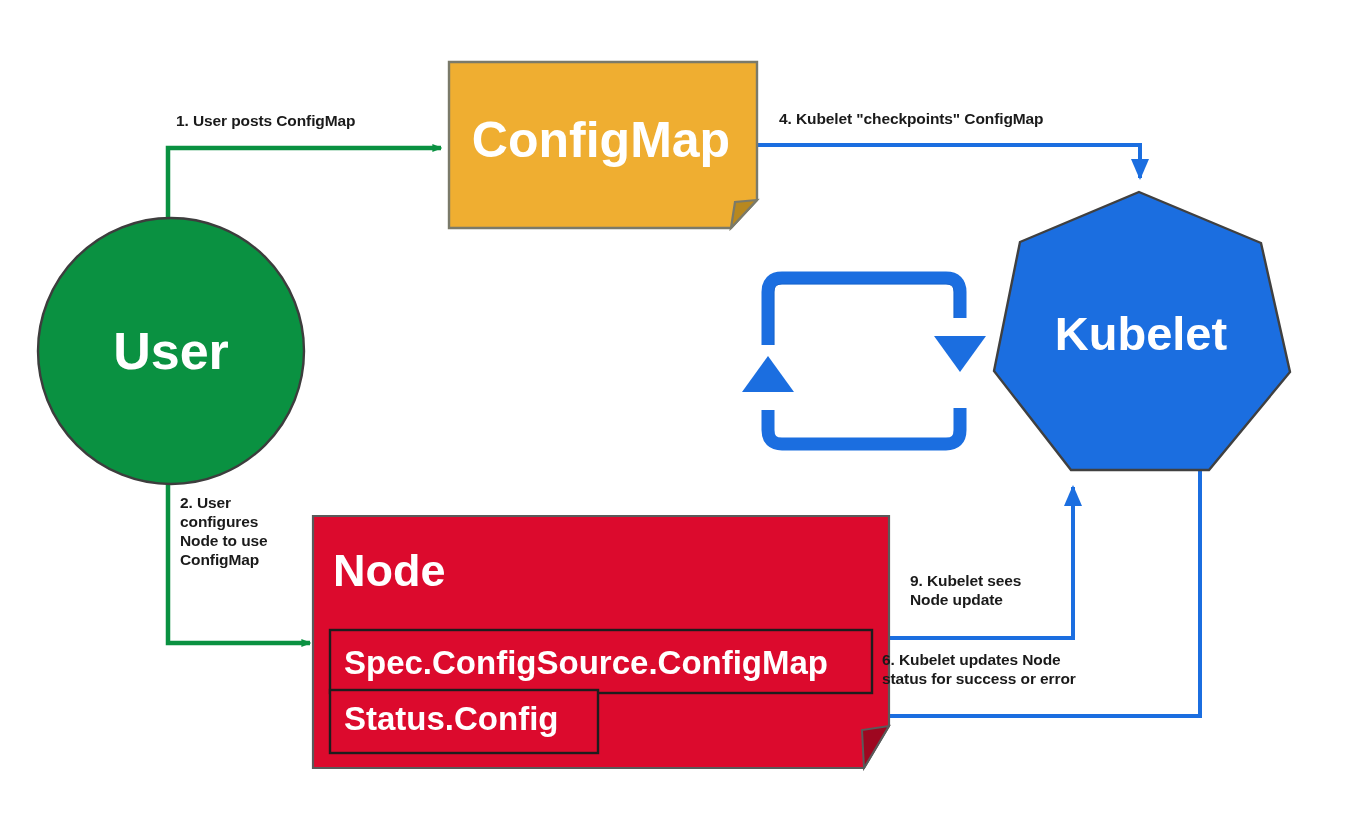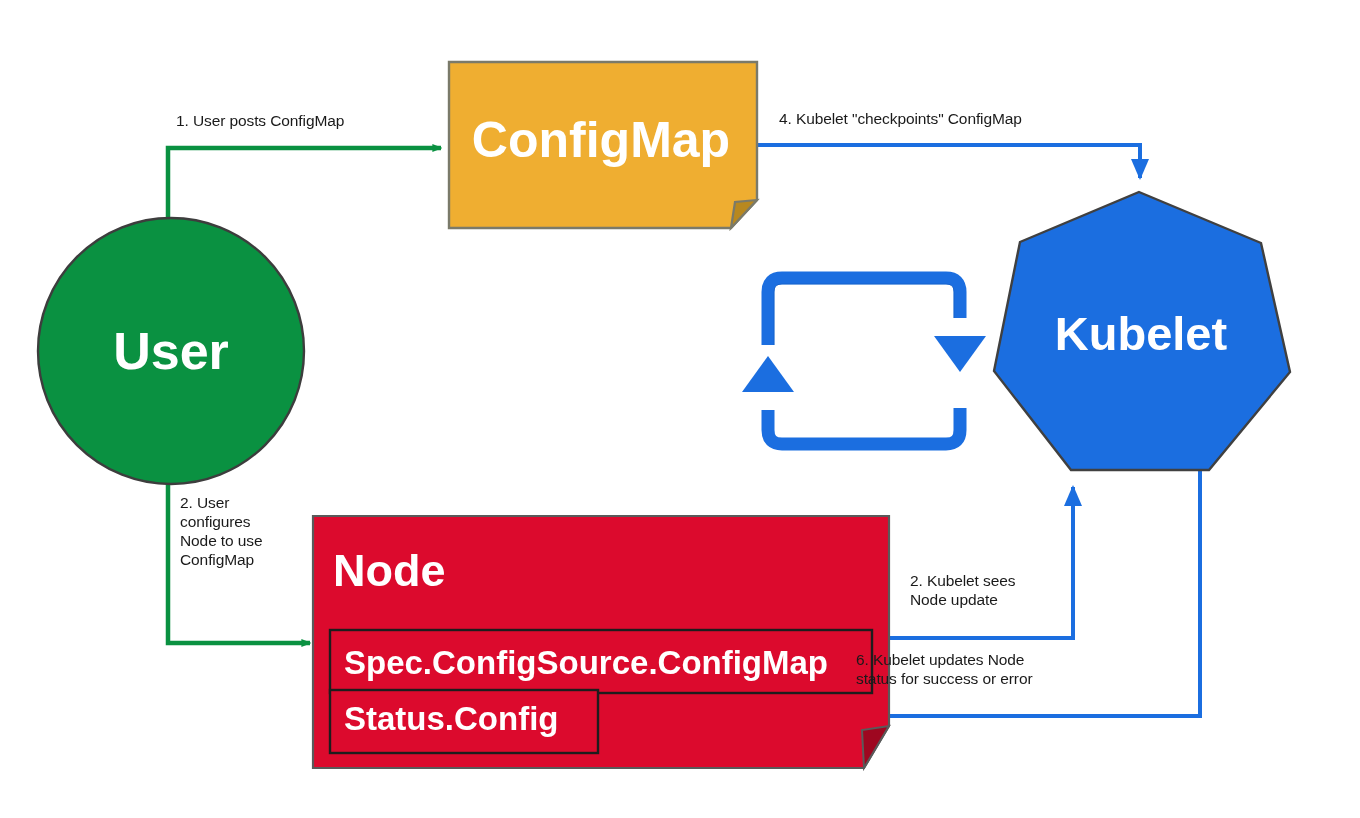--- a/index.html
+++ b/index.html
@@ -1,19 +1,19 @@
 <!DOCTYPE html>
 <html><head>
 <meta charset="utf-8">
 <style>
   html,body{margin:0;padding:0;background:#ffffff;}
   body{width:1360px;height:818px;font-family:"Liberation Sans",sans-serif;overflow:hidden;}
   #stage{position:relative;width:1360px;height:818px;background:#fff;}
   svg#diagram{position:absolute;left:0;top:0;width:1360px;height:818px;}
-  .lbl{position:absolute;color:#1a1a1a;font-weight:normal;font-size:15.5px;line-height:1.22;
+  .lbl{position:absolute;color:#1a1a1a;font-weight:bold;font-size:15.5px;line-height:1.22;
        font-family:"Liberation Sans",sans-serif;white-space:pre;letter-spacing:-0.1px;}
   .shape-text{font-family:"Liberation Sans",sans-serif;font-weight:bold;fill:#ffffff;}
 </style>
 </head>
 <body>
 
 <div id="stage">
 
   <svg id="diagram" viewBox="0 0 1360 818">
     <defs>
@@ -80,22 +80,22 @@
     </g>
   </svg>
 
   <div class="lbl" style="left:176px;top:112px;">1. User posts ConfigMap</div>
 
   <div class="lbl" style="left:180px;top:494px;">2. User
 configures
 Node to use
 ConfigMap</div>
 
-  <div class="lbl" style="left:910px;top:572px;">2. Kubelet sees
+  <div class="lbl" style="left:910px;top:572px;">9. Kubelet sees
 Node update</div>
 
   <div class="lbl" style="left:779px;top:110px;">4. Kubelet "checkpoints" ConfigMap</div>
 
 
-  <div class="lbl" style="left:856px;top:651px;">6. Kubelet updates Node
+  <div class="lbl" style="left:882px;top:651px;">6. Kubelet updates Node
 status for success or error</div>
 
 </div>
 
 </body></html>

